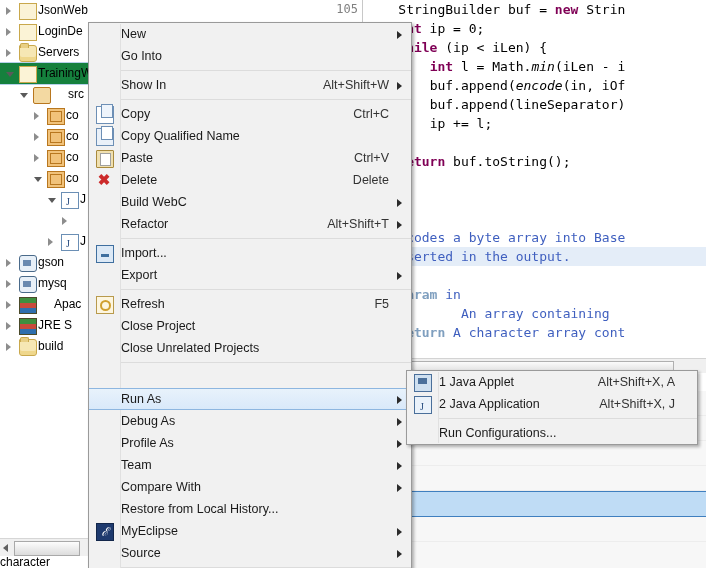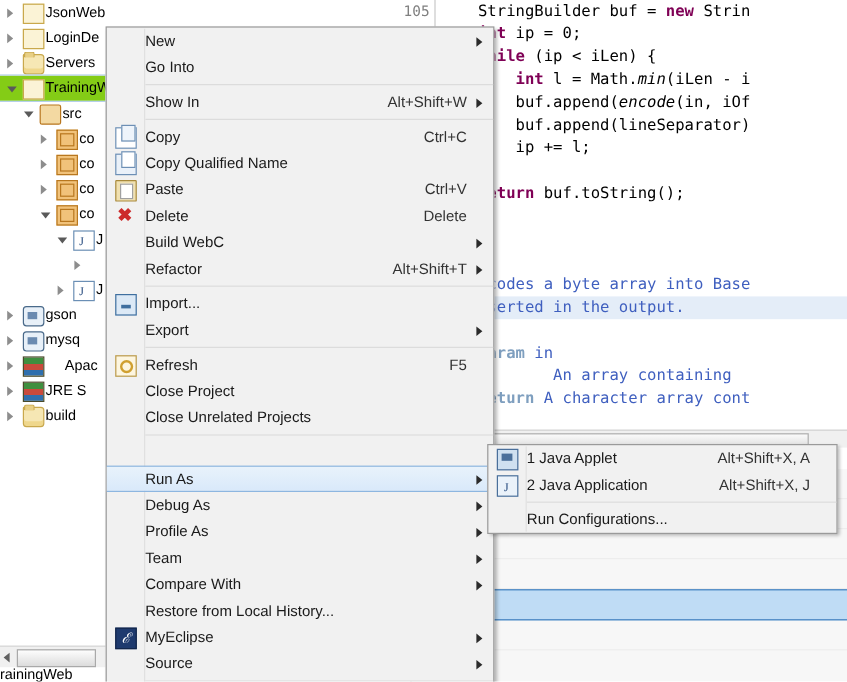--- a/index.html
+++ b/index.html
@@ -12,21 +12,21 @@
   }
   
   #explorer{
     position:absolute;left:0;top:0;width:88px;height:538px;
     background:#ffffff;overflow:hidden;
   }
   .tree-row{
     position:relative;height:21px;line-height:21px;white-space:nowrap;
     font-size:12px;color:#000;
   }
-  .tree-row.selected{background:#84cc16;outline:1px solid #b5d0ea;}
+  .tree-row.selected{background:#15803d;outline:1px solid #b5d0ea;}
   .twisty{
     position:absolute;top:6px;width:9px;height:9px;
   }
   .twisty.closed{
     width:0;height:0;border-top:4px solid transparent;border-bottom:4px solid transparent;
     border-left:5px solid #8d8d8d;top:7px;
   }
   .twisty.open{
     width:0;height:0;border-left:4px solid transparent;border-right:4px solid transparent;
     border-top:5px solid #5a5a5a;top:9px;
@@ -255,21 +255,21 @@
       <div class="tlabel" style="left: 38px;">Servers</div>
     </div>
     <div class="tree-row selected">
       <div class="twisty open" style="left: 6px;"></div>
       <div class="ticon ic-folder-open" style="left: 19px;"></div>
       <div class="tlabel" style="left: 38px;">TrainingW</div>
     </div>
     <div class="tree-row">
       <div class="twisty open" style="left: 20px;"></div>
       <div class="ticon ic-src" style="left: 33px;"></div>
-      <div class="tlabel" style="left: 52px;">src</div>
+      <div class="tlabel" style="left: 52px; padding-left: 16px;">src</div>
     </div>
     <div class="tree-row">
       <div class="twisty closed" style="left: 34px;"></div>
       <div class="ticon ic-pkg" style="left: 47px;"></div>
       <div class="tlabel" style="left: 66px;">co</div>
     </div>
     <div class="tree-row">
       <div class="twisty closed" style="left: 34px;"></div>
       <div class="ticon ic-pkg" style="left: 47px;"></div>
       <div class="tlabel" style="left: 66px;">co</div>
@@ -321,21 +321,21 @@
     <div class="tree-row">
       <div class="twisty closed" style="left: 6px;"></div>
       <div class="ticon ic-folder" style="left: 19px;"></div>
       <div class="tlabel" style="left: 38px;">build</div>
     </div>
   </div>
 <div id="tree-hscroll">
   <div class="arrow-l"></div>
   <div class="thumb"></div>
 </div>
-<div id="tree-bottom-label">rainingWeb</div>
+<div id="tree-bottom-label">character</div>
 
 <div id="editor">
   <div id="gutter">
       <div class="ln">105</div>
       <div class="ln">106</div>
     </div>
   <div id="code"><div class="ln"><span style="white-space:pre">    </span>StringBuilder buf = <span class="kw">new</span> Strin</div><div class="ln"><span style="white-space:pre">    </span><span class="kw">int</span> ip = 0;</div><div class="ln"><span style="white-space:pre">    </span><span class="kw">while</span> (ip &lt; iLen) {</div><div class="ln"><span style="white-space:pre">        </span><span class="kw">int</span> l = Math.<span class="it">min</span>(iLen - i</div><div class="ln"><span style="white-space:pre">        </span>buf.append(<span class="it">encode</span>(in, iOf</div><div class="ln"><span style="white-space:pre">        </span>buf.append(lineSeparator)</div><div class="ln"><span style="white-space:pre">        </span>ip += l;</div><div class="ln"><span style="white-space:pre">    </span>}</div><div class="ln"><span style="white-space:pre">    </span><span class="kw">return</span> buf.toString();</div><div class="ln"><span style="white-space:pre"></span>}</div><div class="ln"><span style="white-space:pre"></span></div><div class="ln"><span style="white-space:pre"></span><span class="cm">/**</span></div><div class="ln"><span style="white-space:pre"></span><span class="cm"> * Encodes a byte array into Base</span></div><div class="ln hl"><span style="white-space:pre"></span><span class="cm"> * inserted in the output.</span></div><div class="ln"><span style="white-space:pre"></span><span class="cm"> *</span></div><div class="ln"><span style="white-space:pre"></span><span class="cm"> * </span><span class="cmtag">@param</span><span class="cm"> in</span></div><div class="ln"><span style="white-space:pre"></span><span class="cm"> *          An array containing</span></div><div class="ln"><span style="white-space:pre"></span><span class="cm"> * </span><span class="cmtag">@return</span><span class="cm"> A character array cont</span></div><div class="ln"><span style="white-space:pre"></span><span class="cm"> */</span></div></div>
 </div>
 <div id="editor-hscroll">
   <div class="thumb"></div>

